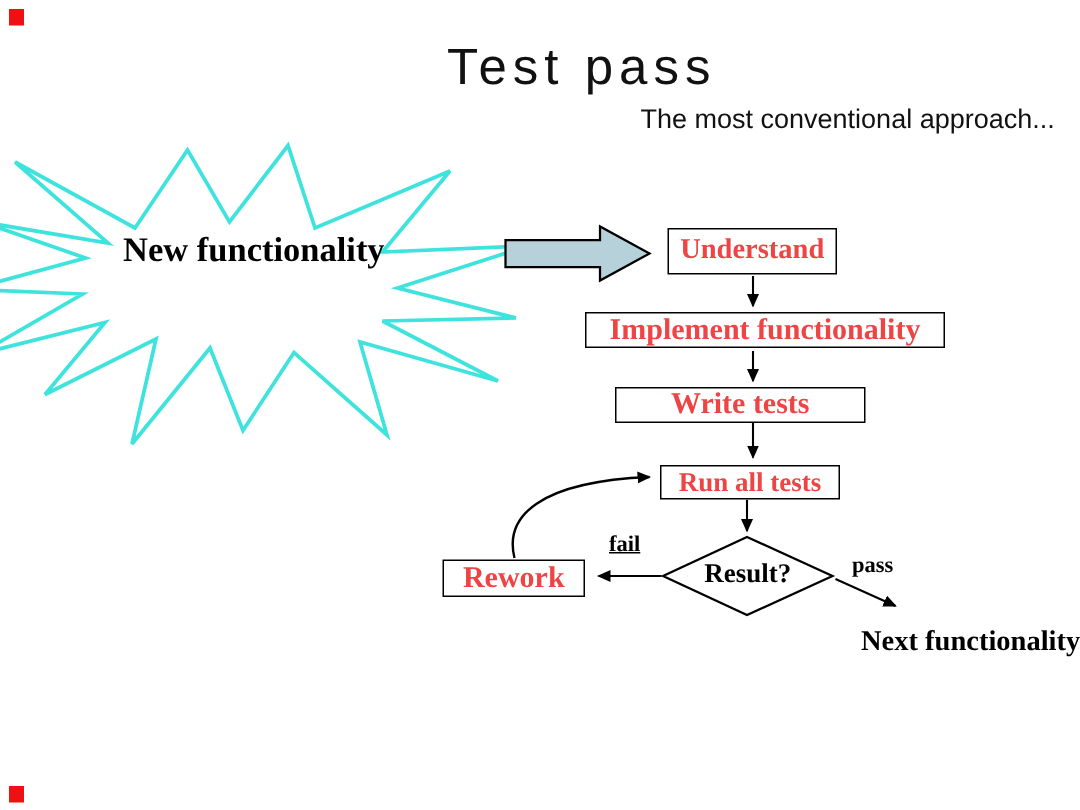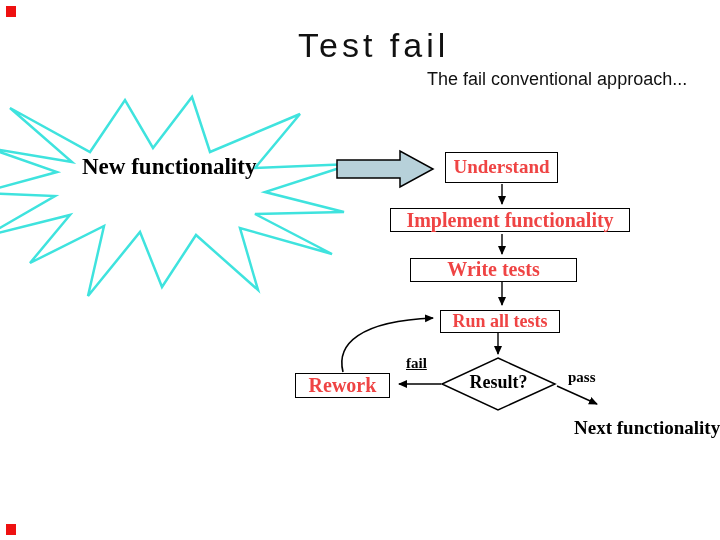--- a/index.html
+++ b/index.html
@@ -51,22 +51,22 @@
 
   <polygon points="498,358 555,384 498,410 442,384" fill="#ffffff" stroke="#000" stroke-width="1.5"></polygon>
 
   <line x1="441" y1="384" x2="399" y2="384" stroke="#000" stroke-width="1.4" marker-end="url(#ah)"></line>
 
   <path d="M343,372 C336,344 360,321 433,318" fill="none" stroke="#000" stroke-width="1.6" marker-end="url(#ah)"></path>
 
   <line x1="557" y1="386" x2="597" y2="404" stroke="#000" stroke-width="1.4" marker-end="url(#ah)"></line>
 </svg>
 
-<div id="title" class="abs">Test fail</div>
-<div id="subtitle" class="abs">The fail conventional approach...</div>
+<div id="title" class="abs">Test pass</div>
+<div id="subtitle" class="abs">The most conventional approach...</div>
 
 <div id="label-new" class="abs serifbold">New functionality</div>
 
 <div id="box-understand" class="fbox">Understand</div>
 <div id="box-implement" class="fbox">Implement functionality</div>
 <div id="box-write" class="fbox">Write tests</div>
 <div id="box-run" class="fbox">Run all tests</div>
 <div id="box-rework" class="fbox">Rework</div>
 
 <div id="decision-label" class="abs serifbold">Result?</div>

